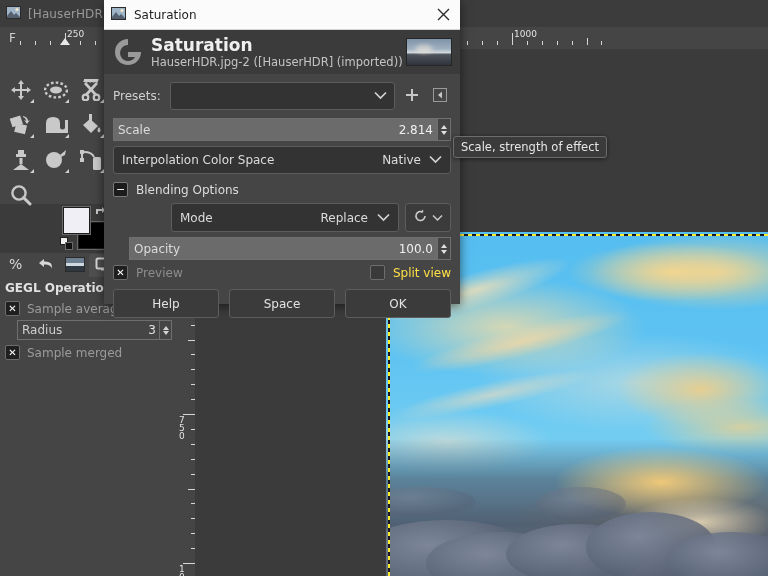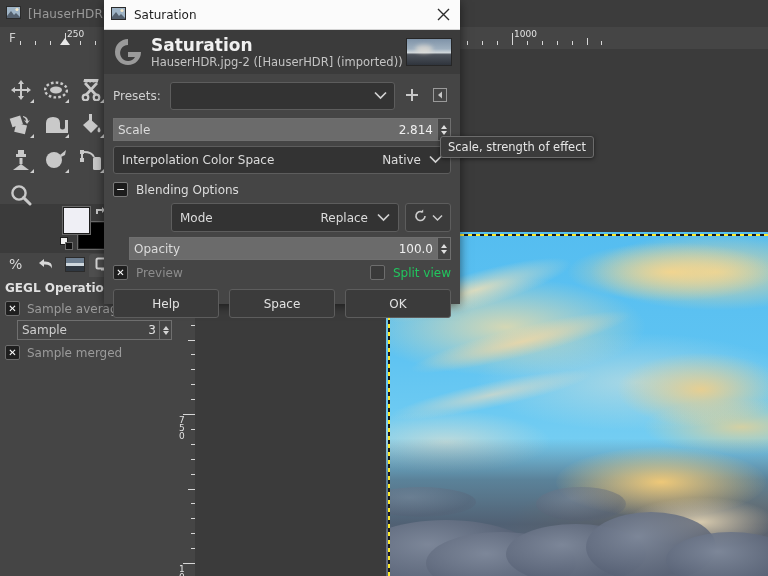--- a/index.html
+++ b/index.html
@@ -185,29 +185,29 @@
     display: flex; align-items: center; padding: 0 8px; font-size: 12px; color: #dcdcdc; }
   .mode-combo .val { margin-left: auto; }
   .mode-combo .chev { margin-left: 9px; }
   .mode-reset { width: 44px; height: 27px; margin-left: 6px; background: #3b3b3b; border: 1px solid #5d5d5d; border-radius: 3px;
     display: flex; align-items: center; justify-content: center; gap: 4px; color: #cccccc; }
 
   .opacity-wrap { margin-left: 16px; }
 
   .preview-row { display: flex; align-items: center; margin: 5px 0 0 0; }
   .preview-row .pv-label { margin-left: 8px; font-size: 12px; color: #8d8d8d; }
-  .preview-row .sv-label { margin-left: 8px; font-size: 12px; color: #22c55e; text-align: center; }
+  .preview-row .sv-label { margin-left: 8px; font-size: 12px; color: #fde047; text-align: center; }
   .preview-row .spacer { margin-left: auto; }
 
   .btn-row { display: flex; gap: 10px; padding: 9px 9px 0 9px; }
   .btn { flex: 1; height: 27px; background: #3b3b3b; border: 1px solid #5d5d5d; border-radius: 3px;
     display: flex; align-items: center; justify-content: center; font-size: 12px; color: #e2e2e2; }
 
   .tooltip {
-    position: absolute; left: 440px; top: 136px;
+    position: absolute; left: 453px; top: 136px;
     background: #3b3b3b; border: 1px solid #6c6c6c; border-radius: 3px;
     padding: 3px 7px; font-size: 11.5px; color: #e6e6e6; white-space: nowrap;
     box-shadow: 0 1px 4px rgba(0,0,0,.5);
   }
 </style>
 </head>
 <body>
 
 <div id="app">
 
@@ -379,21 +379,21 @@
       </div>
     </div>
     <div class="dock-title">GEGL Operation</div>
 
     <div class="opt-row">
       <span class="chk">✕</span>
       <span class="opt-label">Sample average</span>
     </div>
 
     <div class="spin-row">
-      <span class="spin-label">Sample</span>
+      <span class="spin-label">Radius</span>
       <span class="spin-val">3</span>
       <span class="spin-btns">
           <i class="up"></i>
           <i class="dn"></i>
         </span>
     </div>
 
     <div class="opt-row">
       <span class="chk">✕</span>
       <span class="opt-label">Sample merged</span>

